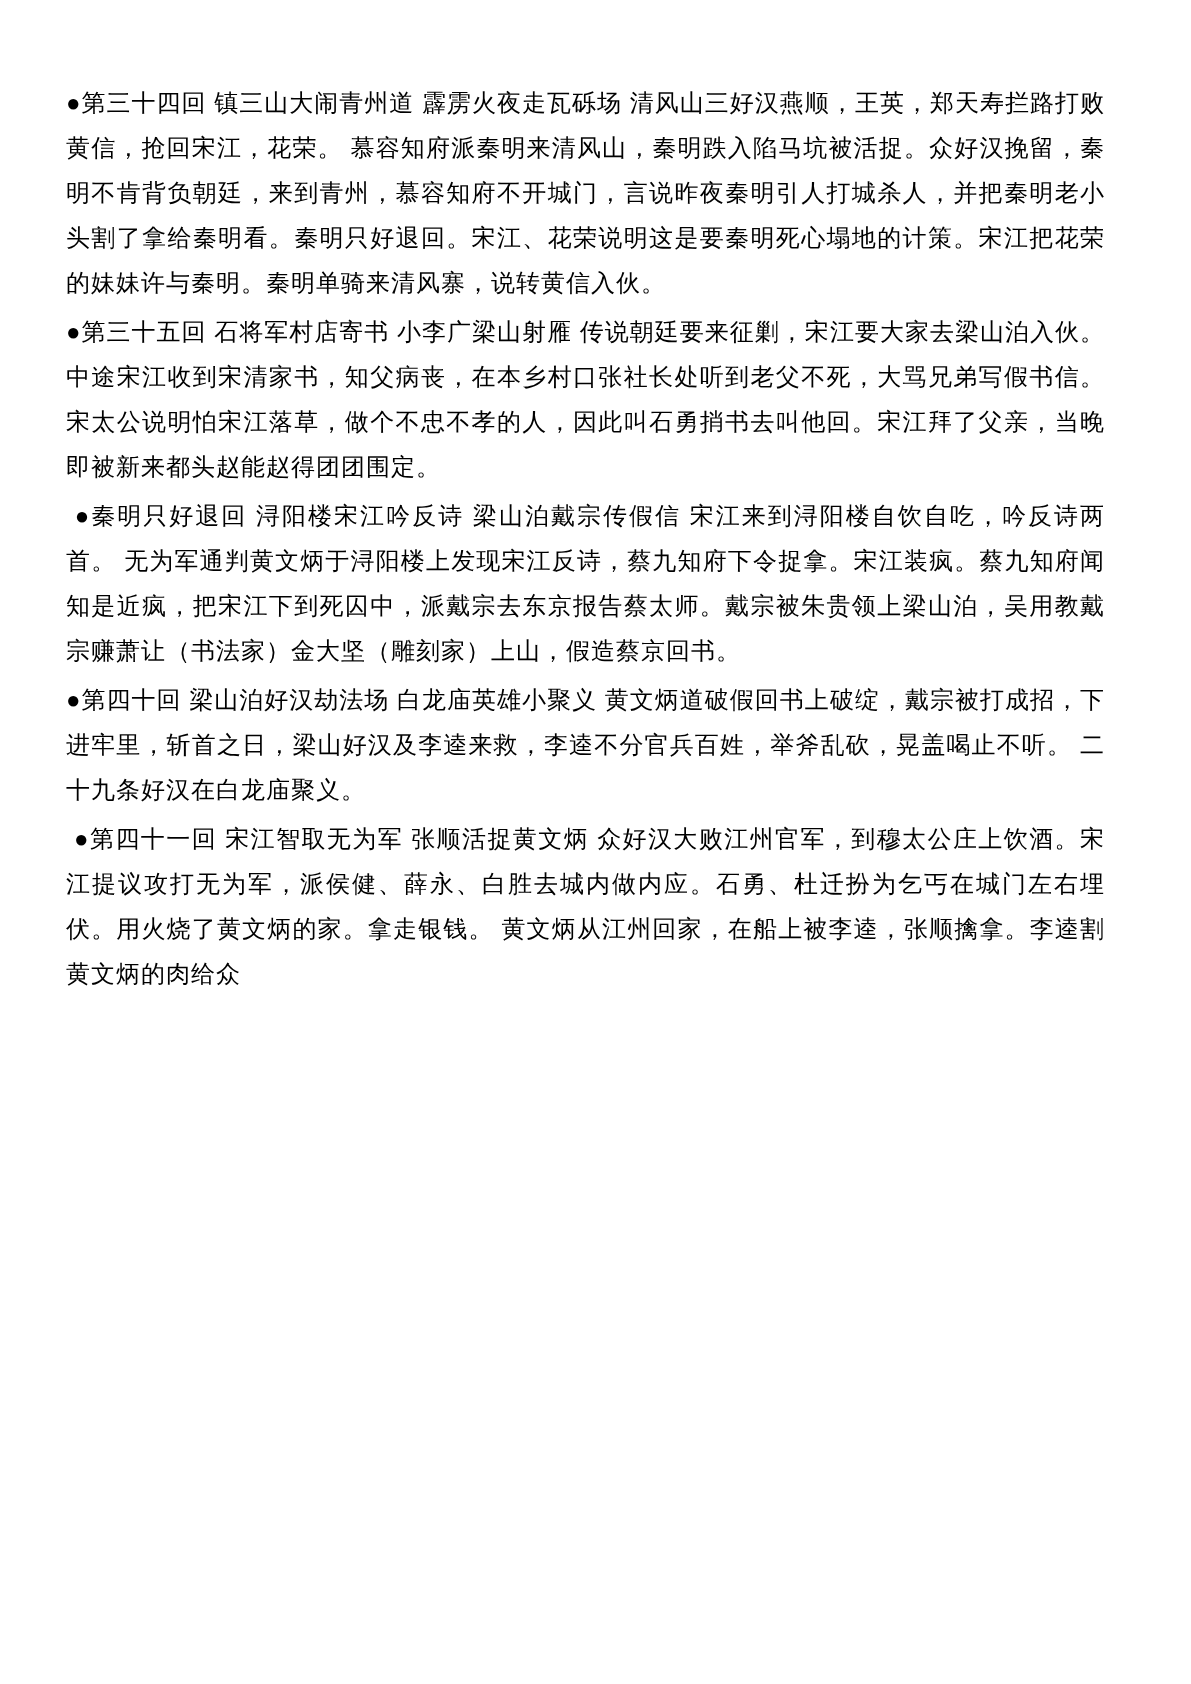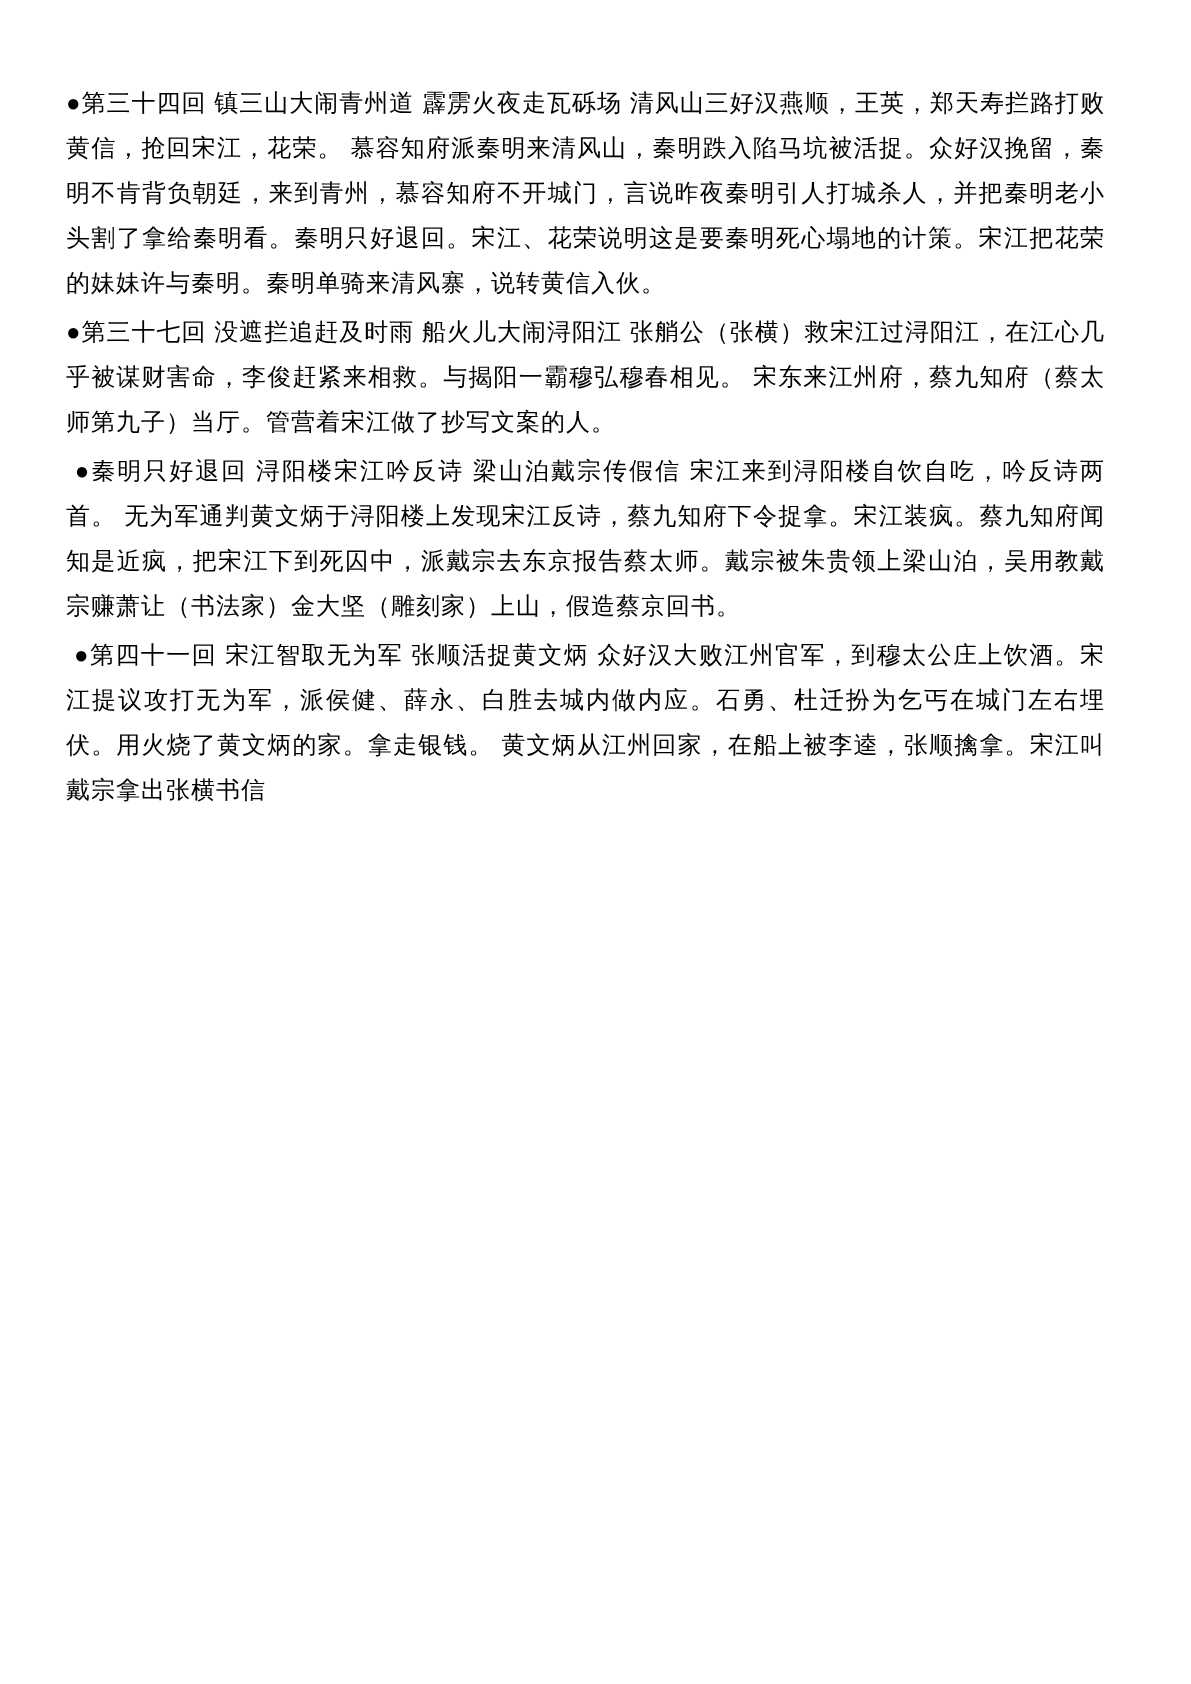--- a/index.html
+++ b/index.html
@@ -27,16 +27,17 @@
     text-align: justify;
     white-space: pre-wrap;
     word-break: break-all;
   }
 </style>
 </head>
 <body>
 
 <div class="page">
   <p class="para">●第三十四回 镇三山大闹青州道 霹雳火夜走瓦砾场 清风山三好汉燕顺，王英，郑天寿拦路打败黄信，抢回宋江，花荣。 慕容知府派秦明来清风山，秦明跌入陷马坑被活捉。众好汉挽留，秦明不肯背负朝廷，来到青州，慕容知府不开城门，言说昨夜秦明引人打城杀人，并把秦明老小头割了拿给秦明看。秦明只好退回。宋江、花荣说明这是要秦明死心塌地的计策。宋江把花荣的妹妹许与秦明。秦明单骑来清风寨，说转黄信入伙。</p>
-  <p class="para">●第三十七回 没遮拦追赶及时雨 船火儿大闹浔阳江 张艄公（张横）救宋江过浔阳江，在江心几乎被谋财害命，李俊赶紧来相救。与揭阳一霸穆弘穆春相见。 宋东来江州府，蔡九知府（蔡太师第九子）当厅。管营着宋江做了抄写文案的人。</p>
+  <p class="para">●第三十五回 石将军村店寄书 小李广梁山射雁 传说朝廷要来征剿，宋江要大家去梁山泊入伙。中途宋江收到宋清家书，知父病丧，在本乡村口张社长处听到老父不死，大骂兄弟写假书信。宋太公说明怕宋江落草，做个不忠不孝的人，因此叫石勇捎书去叫他回。宋江拜了父亲，当晚即被新来都头赵能赵得团团围定。</p>
   <p class="para"> ●秦明只好退回 浔阳楼宋江吟反诗 梁山泊戴宗传假信 宋江来到浔阳楼自饮自吃，吟反诗两首。 无为军通判黄文炳于浔阳楼上发现宋江反诗，蔡九知府下令捉拿。宋江装疯。蔡九知府闻知是近疯，把宋江下到死囚中，派戴宗去东京报告蔡太师。戴宗被朱贵领上梁山泊，吴用教戴宗赚萧让（书法家）金大坚（雕刻家）上山，假造蔡京回书。</p>
-  <p class="para"> ●第四十一回 宋江智取无为军 张顺活捉黄文炳 众好汉大败江州官军，到穆太公庄上饮酒。宋江提议攻打无为军，派侯健、薛永、白胜去城内做内应。石勇、杜迁扮为乞丐在城门左右埋伏。用火烧了黄文炳的家。拿走银钱。 黄文炳从江州回家，在船上被李逵，张顺擒拿。宋江叫戴宗拿出张横书信</p>
+  <p class="para">●第四十回 梁山泊好汉劫法场 白龙庙英雄小聚义 黄文炳道破假回书上破绽，戴宗被打成招，下进牢里，斩首之日，梁山好汉及李逵来救，李逵不分官兵百姓，举斧乱砍，晃盖喝止不听。 二十九条好汉在白龙庙聚义。</p>
+  <p class="para"> ●第四十一回 宋江智取无为军 张顺活捉黄文炳 众好汉大败江州官军，到穆太公庄上饮酒。宋江提议攻打无为军，派侯健、薛永、白胜去城内做内应。石勇、杜迁扮为乞丐在城门左右埋伏。用火烧了黄文炳的家。拿走银钱。 黄文炳从江州回家，在船上被李逵，张顺擒拿。李逵割黄文炳的肉给众</p>
 </div>
 
 </body></html>

